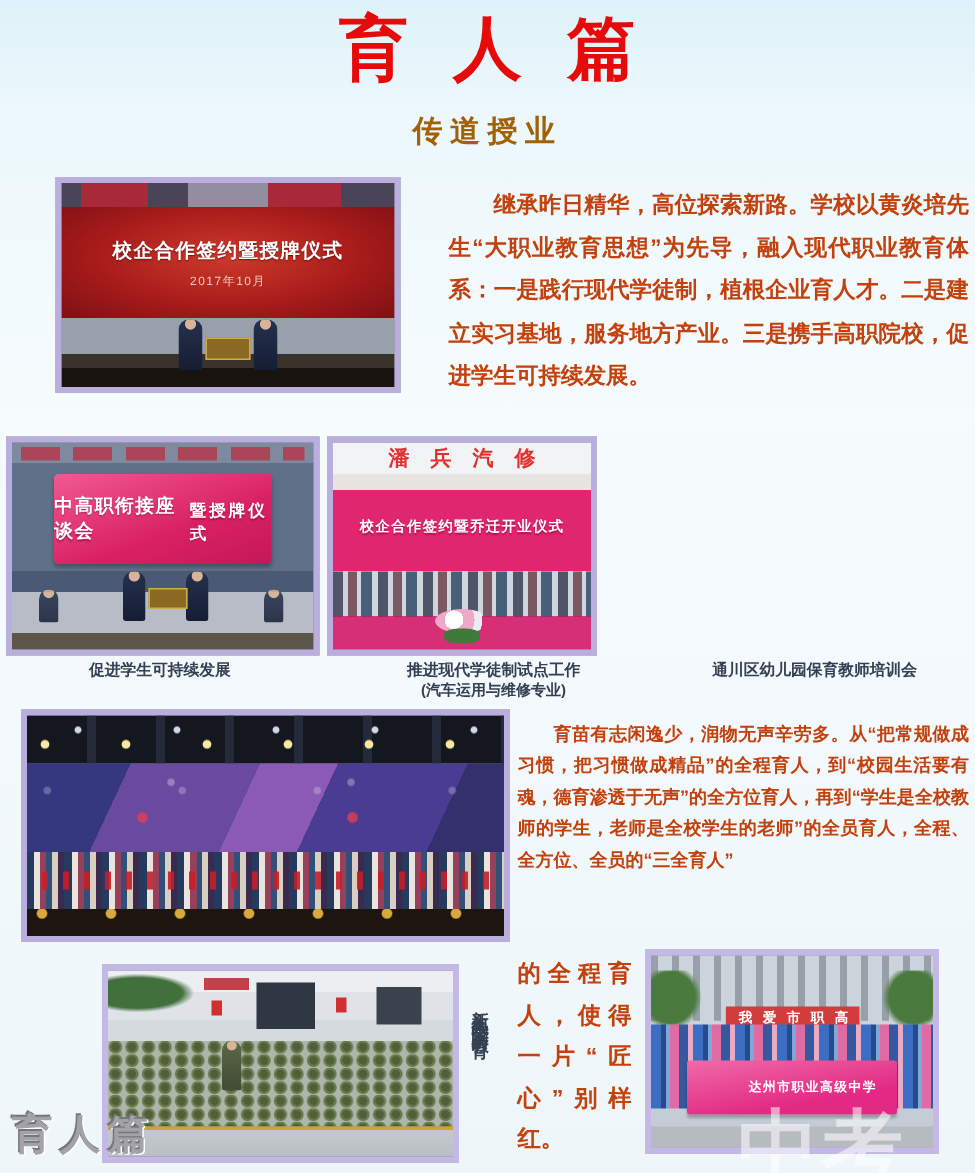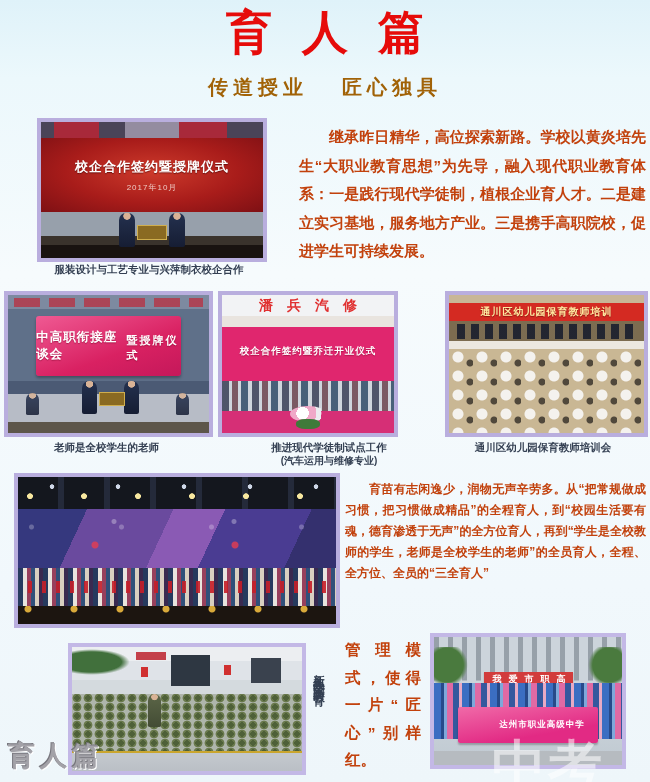--- a/index.html
+++ b/index.html
@@ -185,83 +185,75 @@
     letter-spacing:2px; z-index:6; pointer-events:none; }
 </style>
 </head>
 <body>
 
 <div class="page">
 
   <h1 class="title">育人篇</h1>
   <div class="subtitle">
     <span>传道授业</span>
-    <span>匠心独具</span>
   </div>
 
   <div class="photo photo1">
     <div class="p1-top"></div>
     <div class="p1-screen">
       <div class="p1-banner">校企合作签约暨授牌仪式</div>
       <div class="p1-date">2017年10月</div>
     </div>
     <div class="p1-floor">
       <div class="figure fA"></div>
       <div class="figure fB"></div>
       <div class="plaque"></div>
     </div>
   </div>
-  <div class="caption cap1">服装设计与工艺专业与兴萍制衣校企合作</div>
 
   <p class="para para1">继承昨日精华，高位探索新路。学校以黄炎培先生“大职业教育思想”为先导，融入现代职业教育体系：一是践行现代学徒制，植根企业育人才。二是建立实习基地，服务地方产业。三是携手高职院校，促进学生可持续发展。</p>
 
   <div class="photo photo2">
     <div class="p2-wall"></div>
     <div class="p2-tabs"></div>
     <div class="p2-banner">
       <div class="p2-b1">中高职衔接座谈会</div>
       <div class="p2-b2">暨授牌仪式</div>
     </div>
     <div class="figure fA"></div>
     <div class="figure fB"></div>
     <div class="figure fC"></div>
     <div class="figure fD"></div>
     <div class="plaque"></div>
   </div>
-  <div class="caption cap2">老师是全校学生的老师</div>
+  <div class="caption cap2">促进学生可持续发展</div>
 
   <div class="photo photo3">
     <div class="p3-bg"></div>
     <div class="p3-sign">潘兵汽修</div>
     <div class="p3-banner">校企合作签约暨乔迁开业仪式</div>
     <div class="p3-people"></div>
     <div class="p3-flower"></div>
   </div>
   <div class="caption cap3">
     <div class="line1">推进现代学徒制试点工作</div>
     <div class="line2">(汽车运用与维修专业)</div>
   </div>
 
-  <div class="photo photo4">
-    <div class="p4-bg"></div>
-    <div class="p4-banner">通川区幼儿园保育教师培训</div>
-    <div class="p4-head"></div>
-    <div class="p4-aud"></div>
-  </div>
   <div class="caption cap4">通川区幼儿园保育教师培训会</div>
 
   <div class="photo photo5">
     <div class="p5-ceiling"></div>
     <div class="p5-backdrop"></div>
     <div class="p5-people"></div>
     <div class="p5-floor"></div>
   </div>
 
   <p class="para para2a">育苗有志闲逸少，润物无声辛劳多。从“把常规做成习惯，把习惯做成精品”的全程育人，到“校园生活要有魂，德育渗透于无声”的全方位育人，再到“学生是全校教师的学生，老师是全校学生的老师”的全员育人，全程、全方位、全员的“三全育人”</p>
-  <p class="para para2b">管理模式，使得一片“匠心”别样红。</p>
+  <p class="para para2b">的全程育人，使得一片“匠心”别样红。</p>
 
   <div class="photo photo6">
     <div class="p6-sky">
       <div class="p6-trees"></div>
       <div class="p6-redsign"></div>
       <div class="p6-door"></div>
       <div class="p6-door2"></div>
       <div class="p6-flag1"></div>
       <div class="p6-flag2"></div>
     </div>

